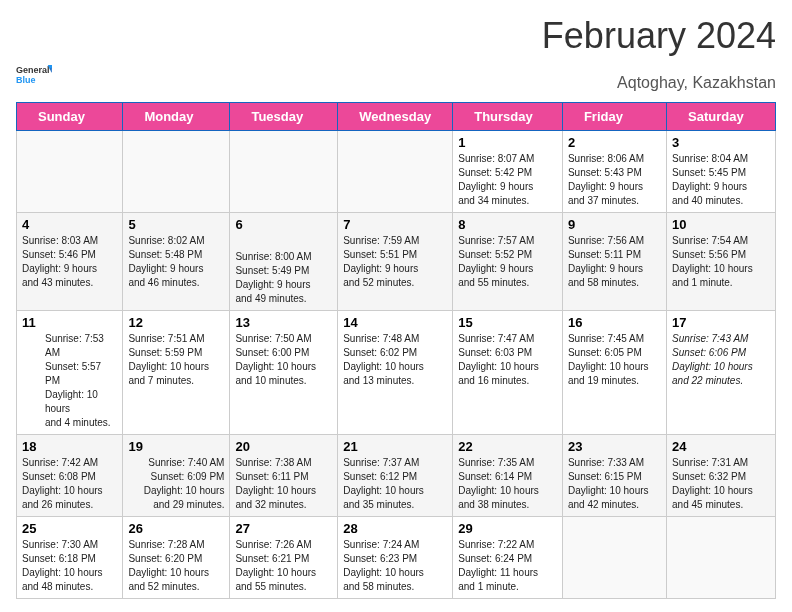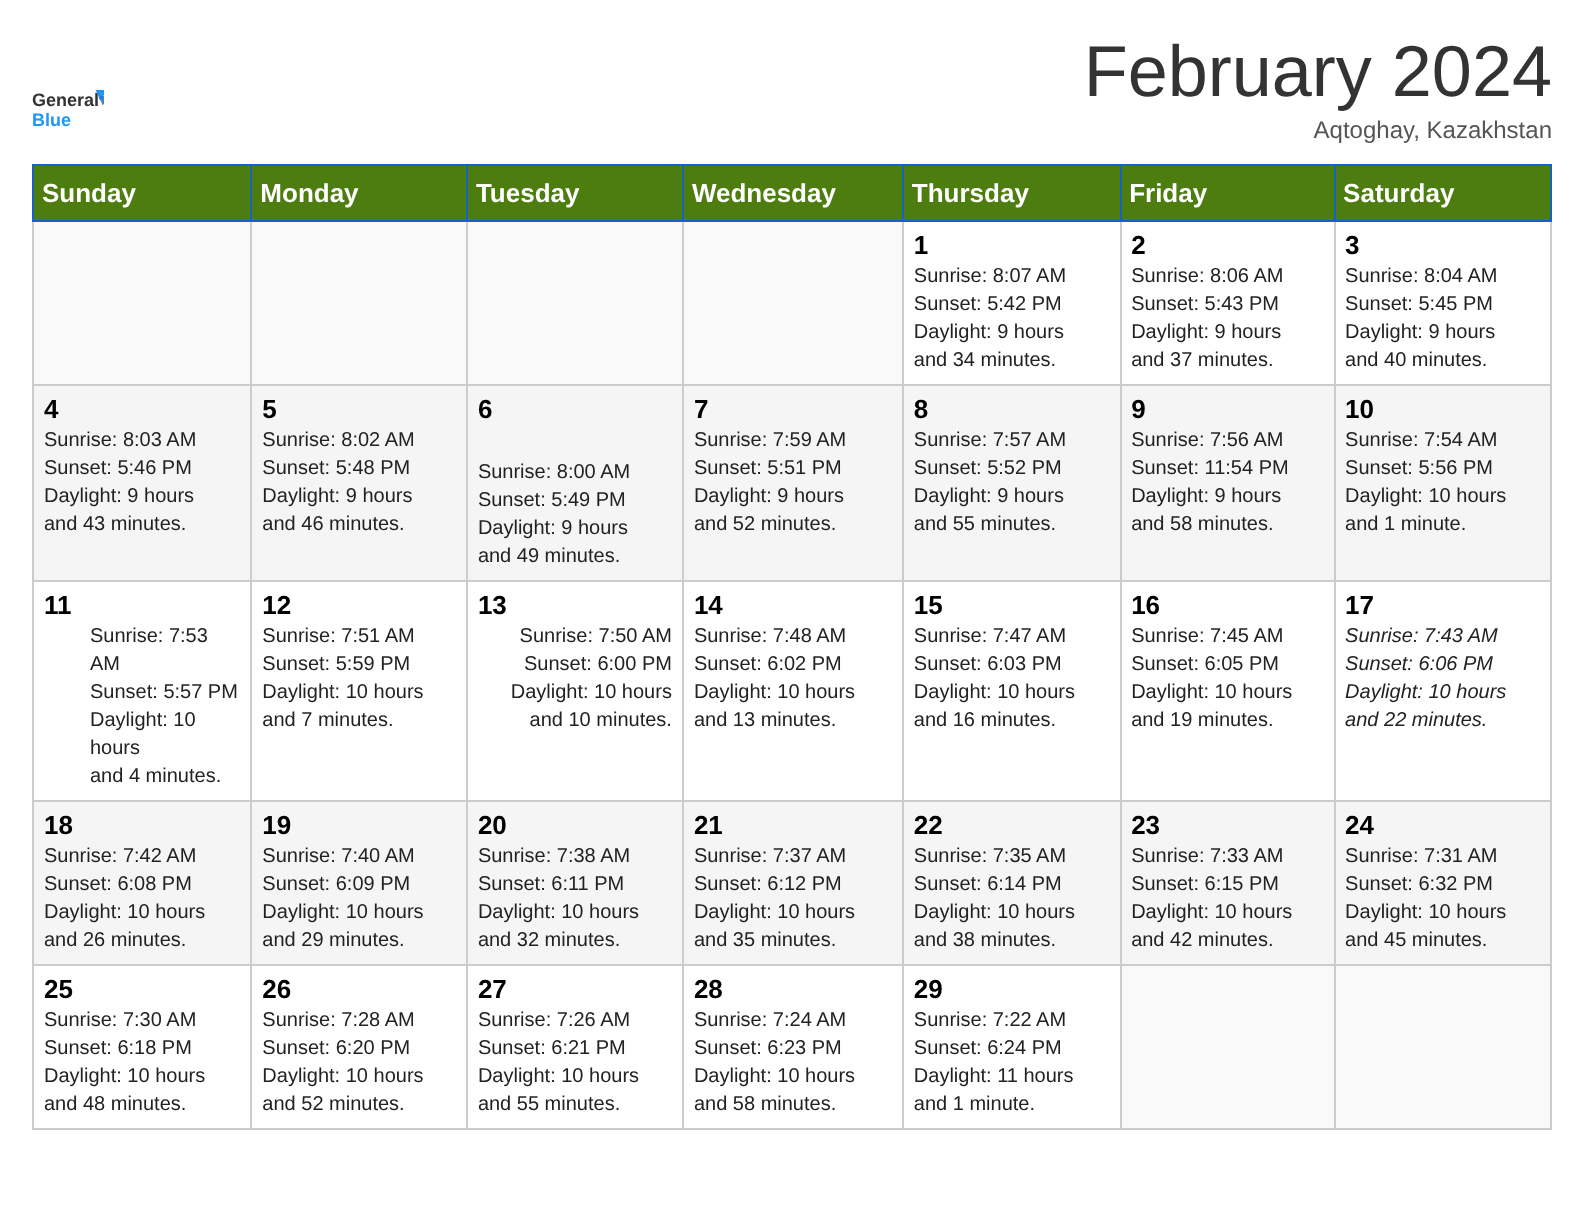--- a/index.html
+++ b/index.html
@@ -24,33 +24,33 @@
     .title-block {
       text-align: right;
     }
     .month-title {
       font-size: 36px;
       font-weight: normal;
       color: #333;
       line-height: 1.1;
     }
     .location-title {
-      font-size: 12px;
+      font-size: 16px;
       color: #555;
-      margin-top: 2px;
+      margin-top: 18px;
     }
     table {
       width: 100%;
       border-collapse: collapse;
       font-size: 11px;
     }
     thead tr th {
-      background-color: #4d7c0f;
+      background-color: #ec4899;
       color: #fff;
-      padding: 6px 4px;
+      padding: 6px 21px;
       text-align: left;
       font-size: 13px;
       font-weight: bold;
       border: 1px solid #1565C0;
     }
     tbody tr td {
       border: 1px solid #ccc;
       vertical-align: top;
       padding: 4px 5px;
       width: 113px;
@@ -165,21 +165,21 @@
         <td>
           <span class="day-number">8</span>
           <div class="day-info" style="white-space: pre-line;">Sunrise: 7:57 AM
 Sunset: 5:52 PM
 Daylight: 9 hours
 and 55 minutes.</div>
         </td>
         <td>
           <span class="day-number">9</span>
           <div class="day-info" style="white-space: pre-line;">Sunrise: 7:56 AM
-Sunset: 11:54 PM
+Sunset: 5:11 PM
 Daylight: 9 hours
 and 58 minutes.</div>
         </td>
         <td>
           <span class="day-number">10</span>
           <div class="day-info" style="white-space: pre-line;">Sunrise: 7:54 AM
 Sunset: 5:56 PM
 Daylight: 10 hours
 and 1 minute.</div>
         </td>
@@ -194,21 +194,21 @@
         </td>
         <td>
           <span class="day-number">12</span>
           <div class="day-info" style="white-space: pre-line;">Sunrise: 7:51 AM
 Sunset: 5:59 PM
 Daylight: 10 hours
 and 7 minutes.</div>
         </td>
         <td>
           <span class="day-number">13</span>
-          <div class="day-info" style="white-space: pre-line; text-align: right;">Sunrise: 7:50 AM
+          <div class="day-info" style="white-space: pre-line;">Sunrise: 7:50 AM
 Sunset: 6:00 PM
 Daylight: 10 hours
 and 10 minutes.</div>
         </td>
         <td>
           <span class="day-number">14</span>
           <div class="day-info" style="white-space: pre-line;">Sunrise: 7:48 AM
 Sunset: 6:02 PM
 Daylight: 10 hours
 and 13 minutes.</div>
@@ -238,21 +238,21 @@
       <tr>
         <td>
           <span class="day-number">18</span>
           <div class="day-info" style="white-space: pre-line;">Sunrise: 7:42 AM
 Sunset: 6:08 PM
 Daylight: 10 hours
 and 26 minutes.</div>
         </td>
         <td>
           <span class="day-number">19</span>
-          <div class="day-info" style="white-space: pre-line;">Sunrise: 7:40 AM
+          <div class="day-info" style="white-space: pre-line; text-align: right;">Sunrise: 7:40 AM
 Sunset: 6:09 PM
 Daylight: 10 hours
 and 29 minutes.</div>
         </td>
         <td>
           <span class="day-number">20</span>
           <div class="day-info" style="white-space: pre-line;">Sunrise: 7:38 AM
 Sunset: 6:11 PM
 Daylight: 10 hours
 and 32 minutes.</div>

